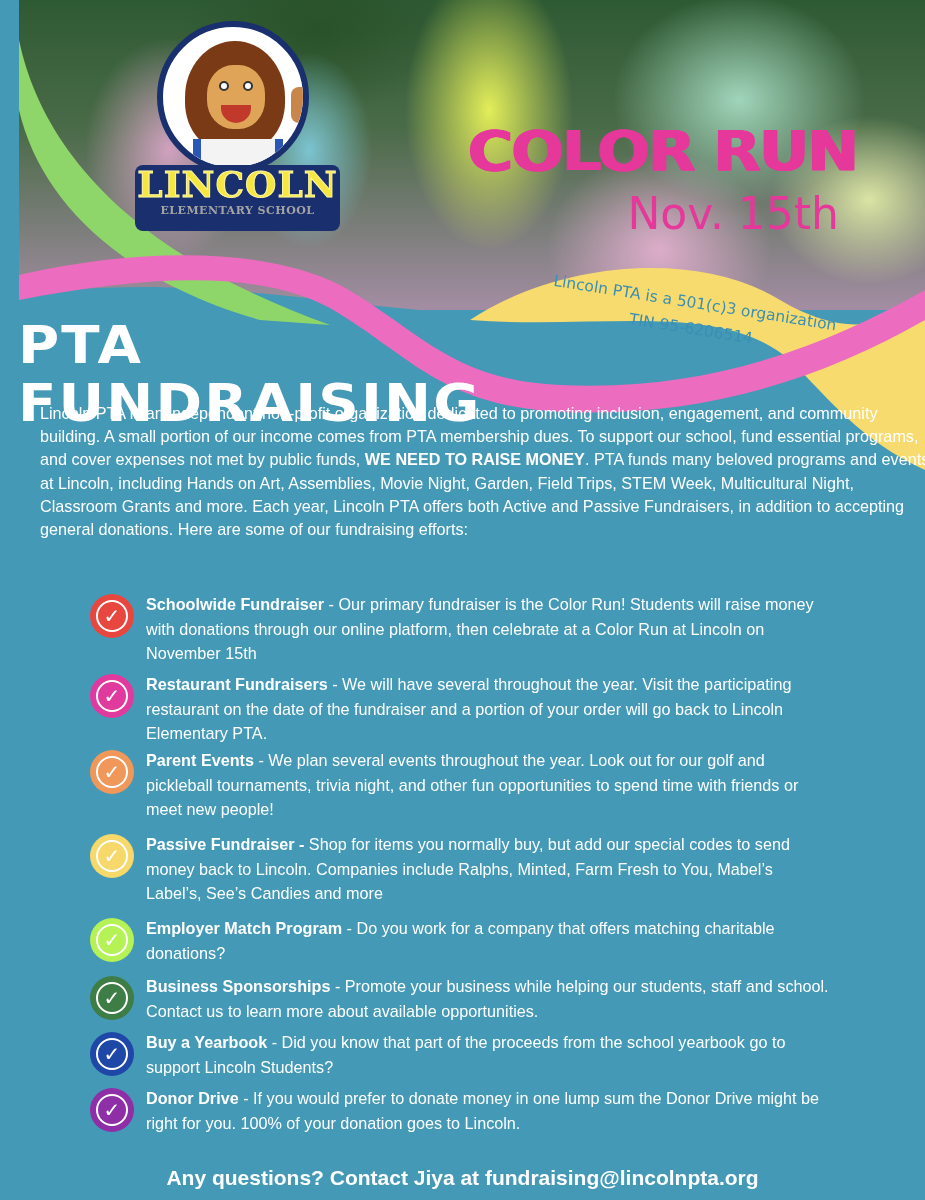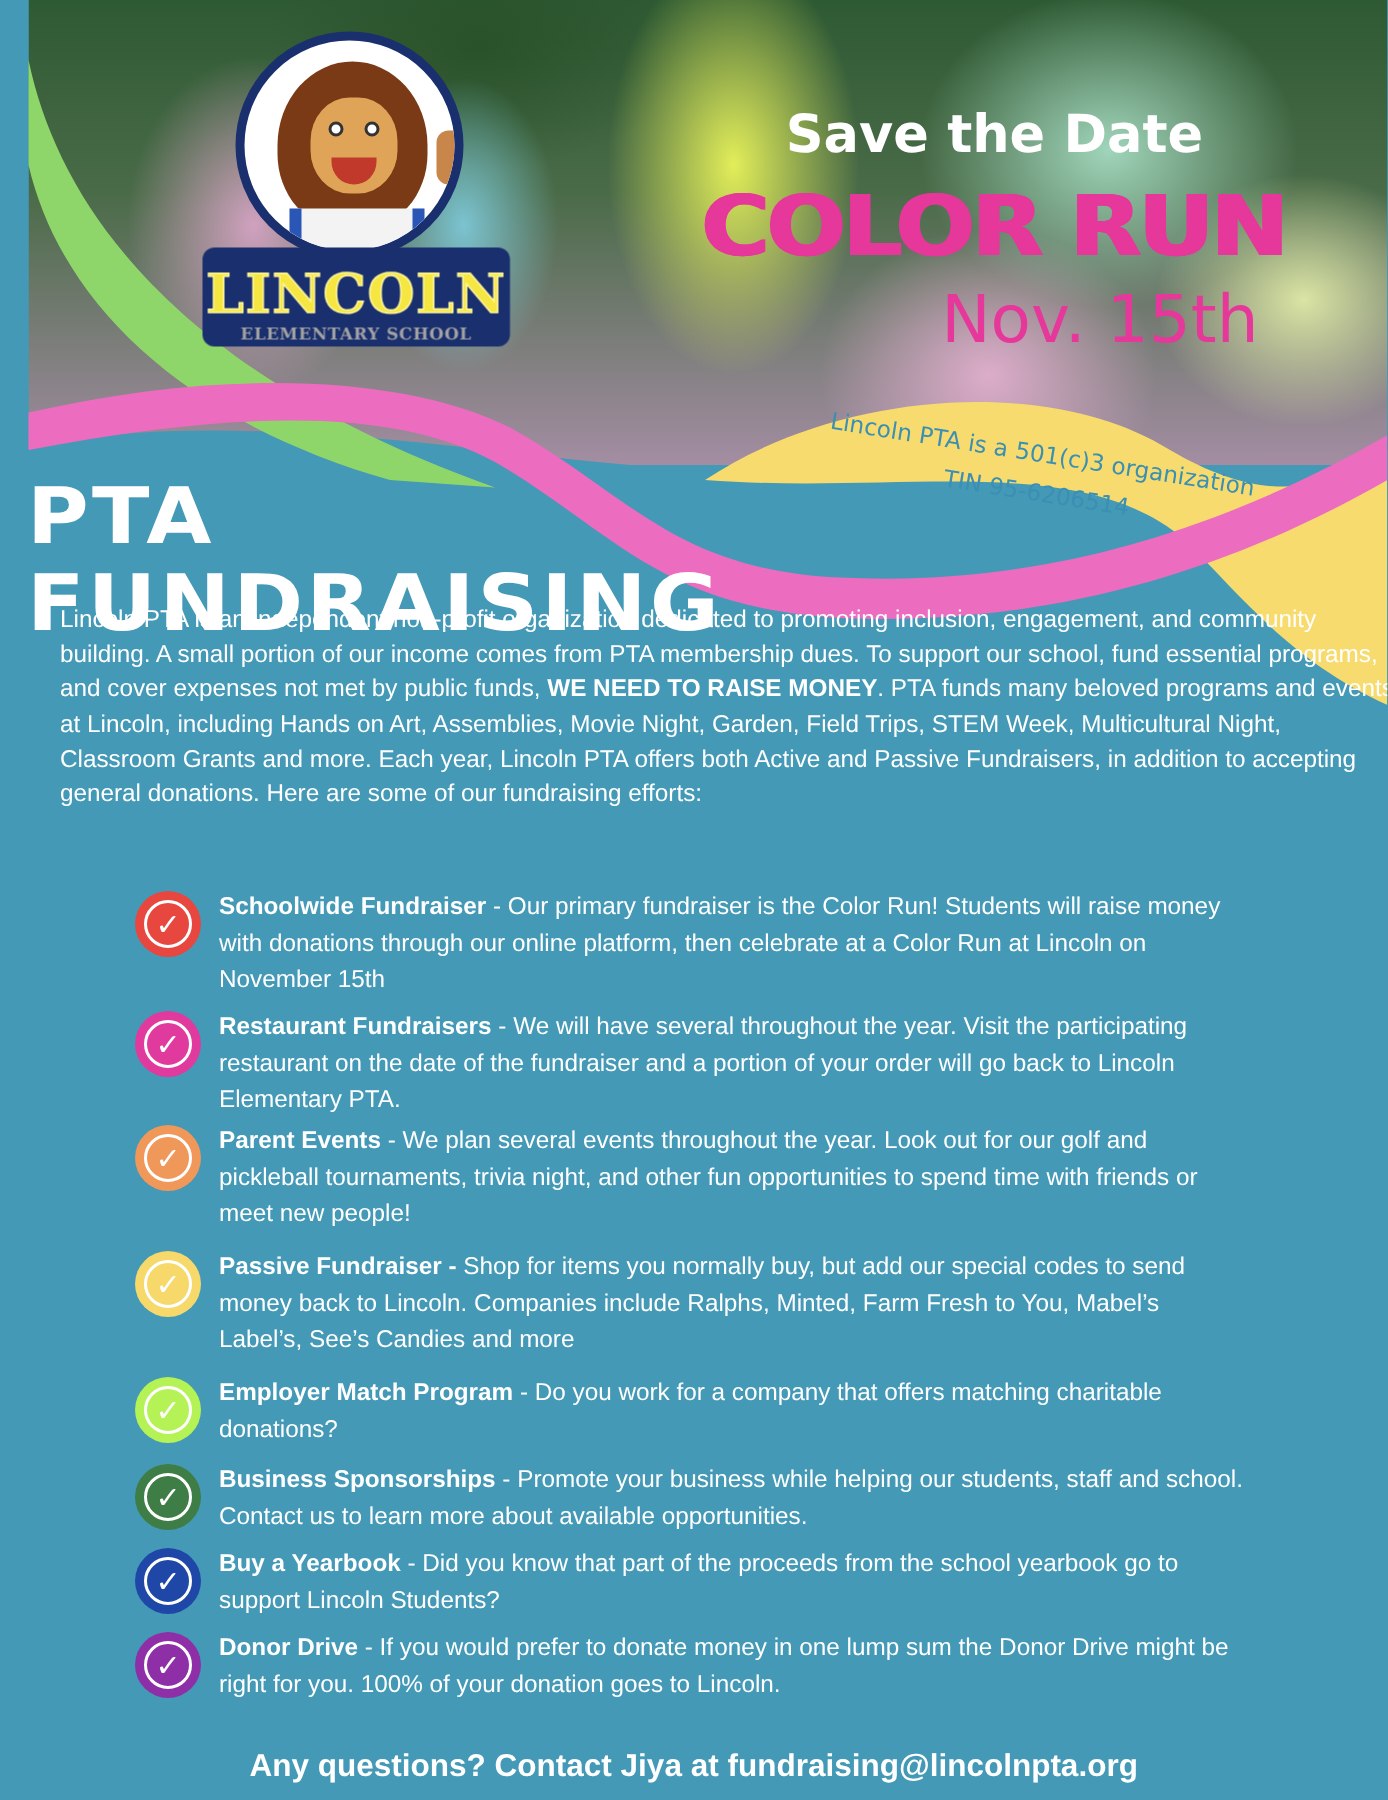--- a/index.html
+++ b/index.html
@@ -41,21 +41,21 @@
     .lion-face { position: absolute; left: 44px; top: 38px; width: 58px; height: 64px; border-radius: 45%; background: #e0a458; }
     .lion-mouth { position: absolute; left: 58px; top: 78px; width: 30px; height: 18px; border-radius: 0 0 15px 15px; background: #c0392b; }
     .lion-eye { position: absolute; top: 54px; width: 10px; height: 10px; border-radius: 50%; background: #fff; border: 2px solid #333; }
     .lion-eye.l { left: 56px; } .lion-eye.r { left: 80px; }
     .lion-shirt { position: absolute; left: 30px; top: 112px; width: 90px; height: 40px; background: #f3f3f3; border-left: 8px solid #2a57b5; border-right: 8px solid #2a57b5; }
     .thumb { position: absolute; left: 128px; top: 60px; width: 26px; height: 36px; border-radius: 8px; background: #c8864a; }
     .logo-banner {
       position: absolute; left: 0; top: 150px; width: 205px; height: 66px;
       background: #1a2f6e; border-radius: 8px;
       transform: perspective(300px) rotateX(0deg);
-      display: flex; flex-direction: column; align-items: center; justify-content: flex-end;
+      display: flex; flex-direction: column; align-items: center; justify-content: flex-start;
     }
     .logo-title { font-family: "DejaVu Serif", serif; font-weight: bold; font-size: 36px; color: #f5e642; letter-spacing: 1px; line-height: 38px; -webkit-text-stroke: 1px #fff8a0; }
     .logo-sub { font-family: "DejaVu Serif", serif; font-weight: bold; font-size: 11px; color: #a3a3a3; letter-spacing: 0.5px; line-height: 16px; }
 
     .save-date { position: absolute; left: 487px; top: 70px; width: 352px; text-align: center; font-family: "DejaVu Sans", sans-serif; font-weight: bold; font-size: 35px; color: #fff; }
     .color-run { position: absolute; left: 460px; top: 118px; width: 405px; text-align: center; font-family: "DejaVu Sans", sans-serif; font-weight: 900; font-size: 62px; color: #e6379b; letter-spacing: -2px; transform: scaleY(0.9); line-height: 66px; text-shadow: 1px 0 0 #e6379b, -1px 0 0 #e6379b; }
     .event-date { position: absolute; left: 487px; top: 188px; width: 352px; text-align: right; font-family: "DejaVu Sans", sans-serif; font-size: 44px; color: #e6379b; font-weight: normal; }
 
     .org-note {
       position: absolute; left: 528px; top: 290px; width: 330px; text-align: center;
@@ -117,21 +117,20 @@
       <div class="lion-mouth"></div>
       <div class="lion-shirt"></div>
       <div class="thumb"></div>
     </div>
     <div class="logo-banner">
       <span class="logo-title">LINCOLN</span>
       <span class="logo-sub">ELEMENTARY SCHOOL</span>
     </div>
   </div>
 
-  <div class="save-date">Save the Date</div>
   <div class="color-run">COLOR RUN</div>
   <div class="event-date">Nov. 15th</div>
 
   <div class="org-note">
     <div>Lincoln PTA is a 501(c)3 organization</div>
     <div>TIN 95-6206514</div>
   </div>
 
   <div class="title-block">
     <span class="title-line">PTA</span>

